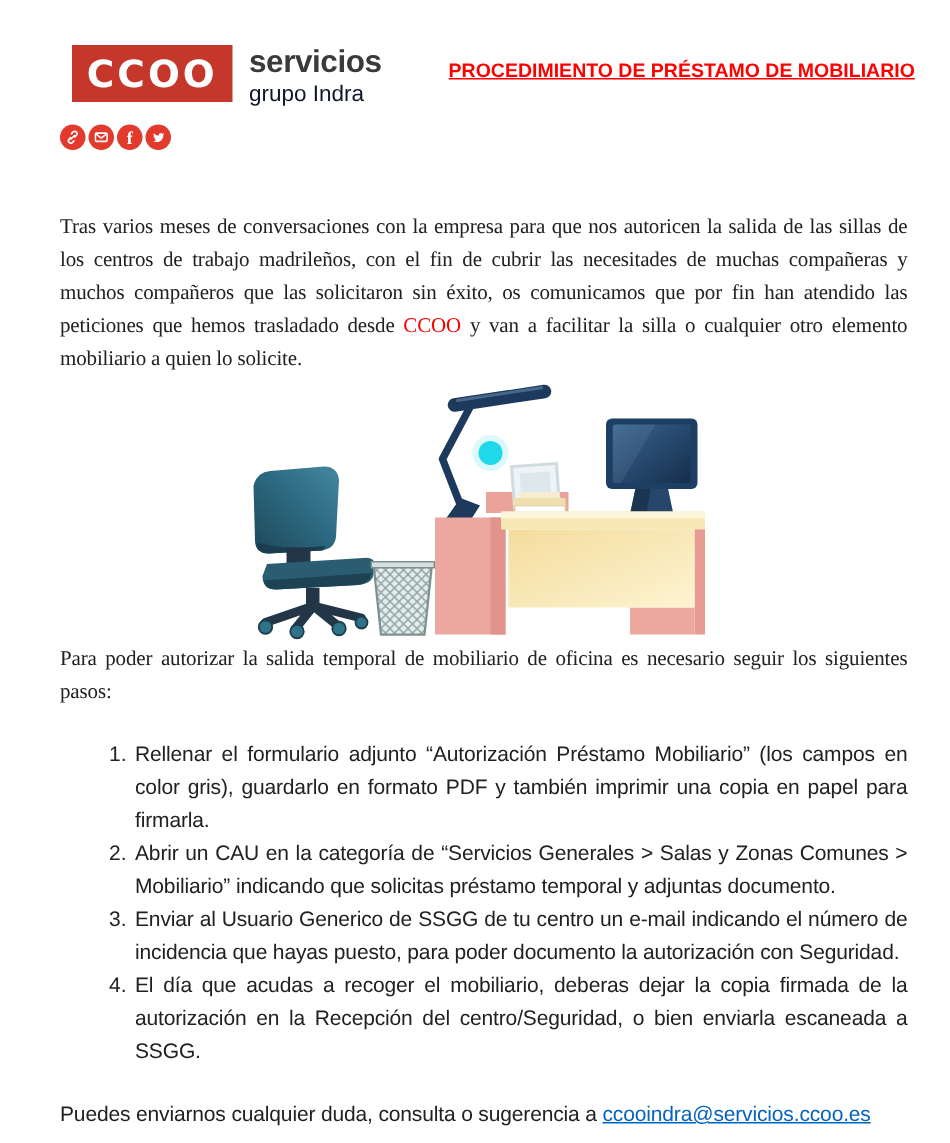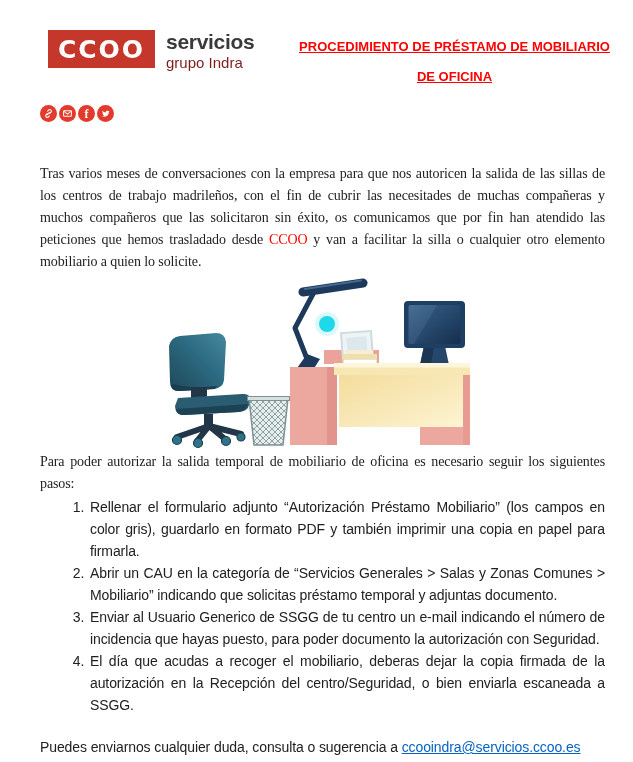--- a/index.html
+++ b/index.html
@@ -15,40 +15,40 @@
   .logo-box {
     width:107px; height:38px; background:#c5362b;
     display:flex; align-items:center; justify-content:center; flex:0 0 auto;
   }
   .logo-box span {
     color:#ffffff; font-weight:800; font-size:25px; letter-spacing:2px;
     font-family:"DejaVu Sans", sans-serif; line-height:1;
   }
   .logo-text { margin-left:11px; padding-top:1px; }
   .brand { display:block; font-size:21px; font-weight:bold; color:#3a3a3a; letter-spacing:-0.3px; line-height:1; }
-  .subbrand { display:block; font-size:15px; color:#7f1d1d; line-height:1; margin-top:3px; }
+  .subbrand { display:block; font-size:15px; color:#0f172a; line-height:1; margin-top:3px; }
   .doc-title { width:345px; margin-top:2px; text-align:center; color:#ff0000; font-weight:bold; font-size:13px; line-height:30px; }
   .doc-title span { display:block; text-decoration:underline; }
   
   .social { display:flex; gap:2px; margin:13px 0 0 40px; }
   .sicon {
     width:17px; height:17px; border-radius:50%; background:#e23a2c;
     display:flex; align-items:center; justify-content:center; flex:0 0 auto;
   }
   .sicon svg { display:block; }
   .sicon .fb { color:#fff; font-weight:bold; font-size:12px; line-height:1; font-family:"Liberation Serif", serif; }
   
   .para {
     margin:41px 28px 0 40px; font-size:14px; line-height:22px;
     text-align:justify; letter-spacing:-0.1px; color:#212121;font-family:Liberation Serif, serif;
   }
   .red-inline { color:#ff0000; }
   .steps-intro { margin-top:0; }
   ol.steps {
-    margin:1px 28px 0 0; padding-left:88px;
+    margin:18px 28px 0 0; padding-left:88px;
     font-size:14px; line-height:22px; text-align:justify; letter-spacing:-0.1px; color:#212121;
   }
   ol.steps li { padding-left:2px; }
   
   .illustration { display:block; width:360px; height:175px; margin:3px auto 0; }
   
   .contact { margin:20px 28px 0 40px; font-size:14px; line-height:22px; letter-spacing:-0.1px; }
   .contact a { color:#0563c1; text-decoration:underline; cursor:pointer; }
 </style>
 </head>
@@ -59,21 +59,20 @@
     <div class="logo-box">
       <span>CCOO</span>
     </div>
     <div class="logo-text">
       <span class="brand">servicios</span>
       <span class="subbrand">grupo Indra</span>
     </div>
   </div>
   <div class="doc-title">
     <span>PROCEDIMIENTO DE PRÉSTAMO DE MOBILIARIO</span>
-    <span>DE OFICINA</span>
   </div>
 </div>
 
 <div class="social">
   <div class="sicon">
     <svg width="11" height="11" viewBox="0 0 24 24">
       <path d="M9.5 14.5 L14.5 9.5 M9 12.5 l-2.4 2.4 a3.4 3.4 0 0 0 4.8 4.8 l2.4-2.4 M15 11.5 l2.4-2.4 a3.4 3.4 0 0 0 -4.8-4.8 l-2.4 2.4" stroke="#ffffff" stroke-width="2.4" fill="none" stroke-linecap="round"></path>
     </svg>
   </div>
   <div class="sicon">

